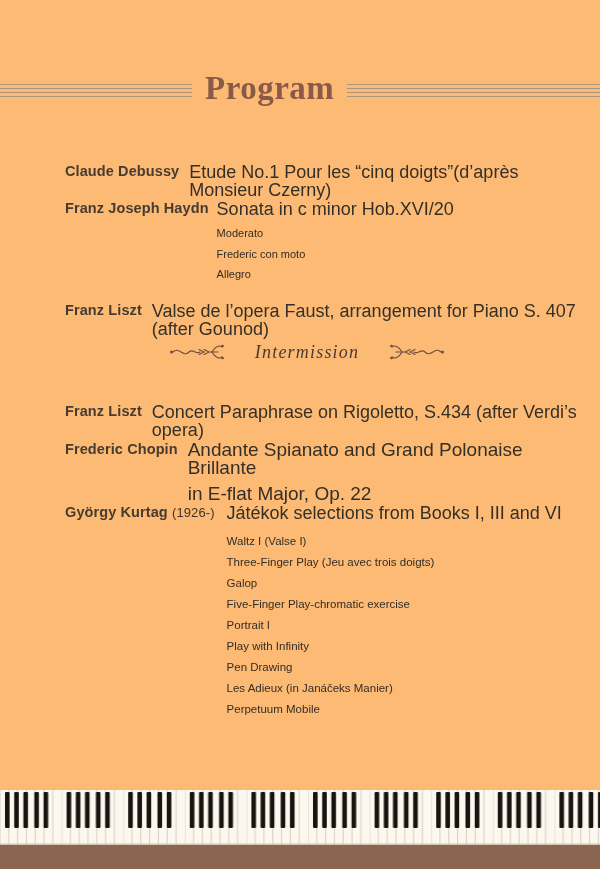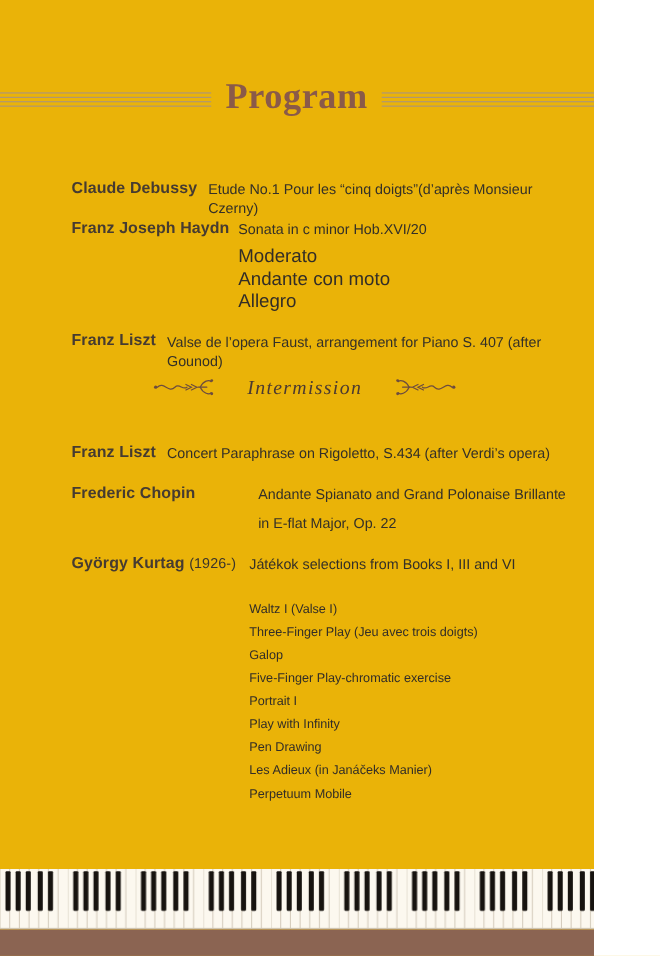--- a/index.html
+++ b/index.html
@@ -1,19 +1,19 @@
 <!DOCTYPE html>
 <html><head>
 <meta charset="utf-8">
 <style>
   html,body{margin:0;padding:0;}
   #page{
     position:relative;
-    width:540px;height:869px;
-    background:#eab308;
+    width:600px;height:869px;
+    background:#fdba74;
     font-family:"Liberation Sans",sans-serif;
     overflow:hidden;
   }
   
   .title-row{
     position:absolute;top:72px;left:0;right:0;
     display:flex;align-items:center;
   }
   .rule{height:13px;display:flex;flex-direction:column;justify-content:space-between;}
   .rule i{display:block;height:1px;background:#a9947f;}
@@ -30,28 +30,28 @@
   .entry{
     position:absolute;left:65px;right:16px;
     display:grid;grid-template-columns:max-content 1fr;column-gap:10px;
     align-items:start;
   }
   .composer{
     font-size:14.5px;font-weight:bold;color:#463b31;
     line-height:18px;letter-spacing:.1px;white-space:nowrap;text-align:right;
   }
   .composer .dates{font-weight:normal;color:#3a342c;font-size:13px;}
-  .piece{font-size:13px;color:#343028;line-height:18px;padding-top:1px;}
+  .piece{font-size:18px;color:#343028;line-height:18px;padding-top:1px;}
   .entry-haydn{column-gap:8px;}
   .entry-kurtag{column-gap:12px;}
   .movements{grid-column:2;margin-top:5px;}
-  .movements .movement{font-size:17px;color:#322d27;line-height:20.5px;}
-  .entry-kurtag .movements{margin-top:22px;}
+  .movements .movement{font-size:11px;color:#322d27;line-height:20.5px;}
+  .entry-kurtag .movements{margin-top:9px;}
   .entry-kurtag .movements .movement{font-size:11.5px;line-height:21px;}
-  .piece-lines .piece-line{font-size:13px;color:#343028;line-height:24px;margin-left:47px;}
+  .piece-lines .piece-line{font-size:19px;color:#343028;line-height:24px;}
   .piece-lines .piece-line:first-child{line-height:18px;padding-top:1px;margin-bottom:5px;}
   
   .intermission-row{
     position:absolute;top:341px;left:14px;right:0;
     display:flex;align-items:center;justify-content:center;gap:30px;
   }
   .intermission-label{
     font-family:"Liberation Serif",serif;font-style:italic;
     font-size:18px;color:#4c3a31;letter-spacing:1.2px;
   }
@@ -88,21 +88,21 @@
   <section class="entry" style="top:162px">
     <div class="composer">Claude Debussy</div>
     <div class="piece">Etude No.1 Pour les “cinq doigts”(d’après Monsieur Czerny)</div>
   </section>
 
   <section class="entry entry-haydn" style="top:199px">
     <div class="composer">Franz Joseph Haydn</div>
     <div class="piece">Sonata in c minor Hob.XVI/20</div>
     <div class="movements">
       <div class="movement">Moderato</div>
-      <div class="movement">Andante con moto</div>
+      <div class="movement">Frederic con moto</div>
       <div class="movement">Allegro</div>
     </div>
   </section>
 
   <section class="entry" style="top:301px">
     <div class="composer">Franz Liszt</div>
     <div class="piece">Valse de l’opera Faust, arrangement for Piano S. 407 (after Gounod)</div>
   </section>
 
   <div class="intermission-row">

